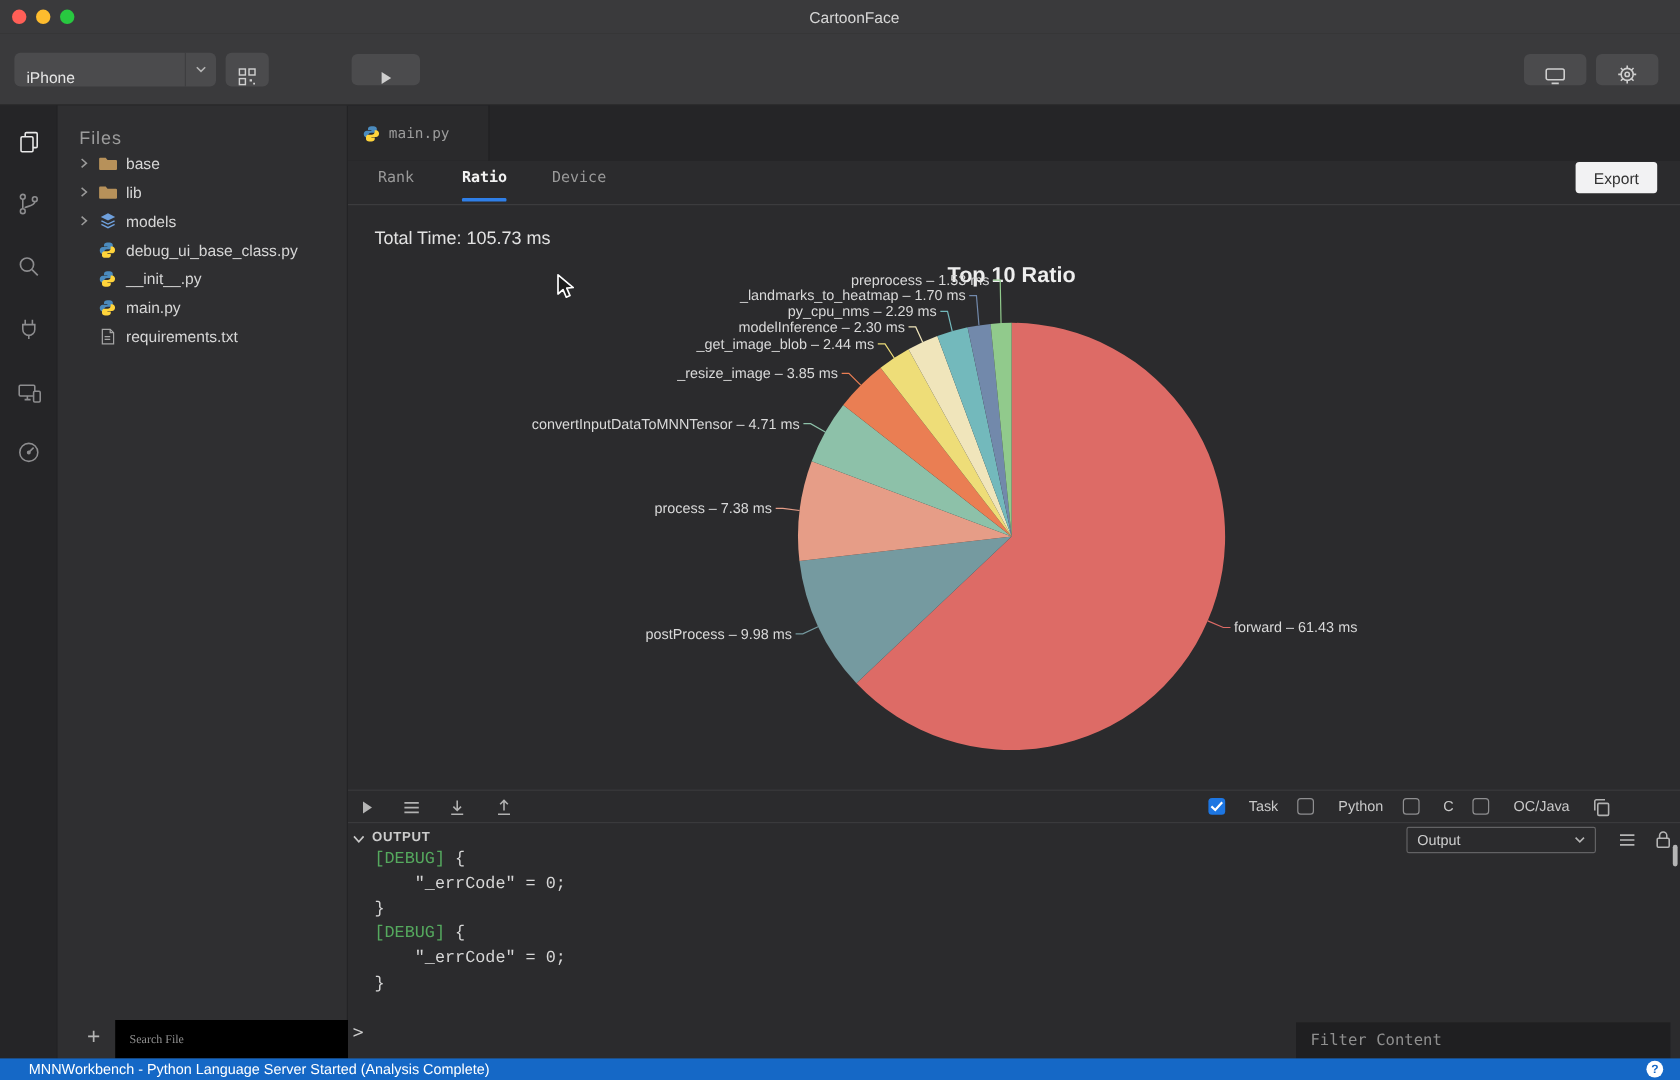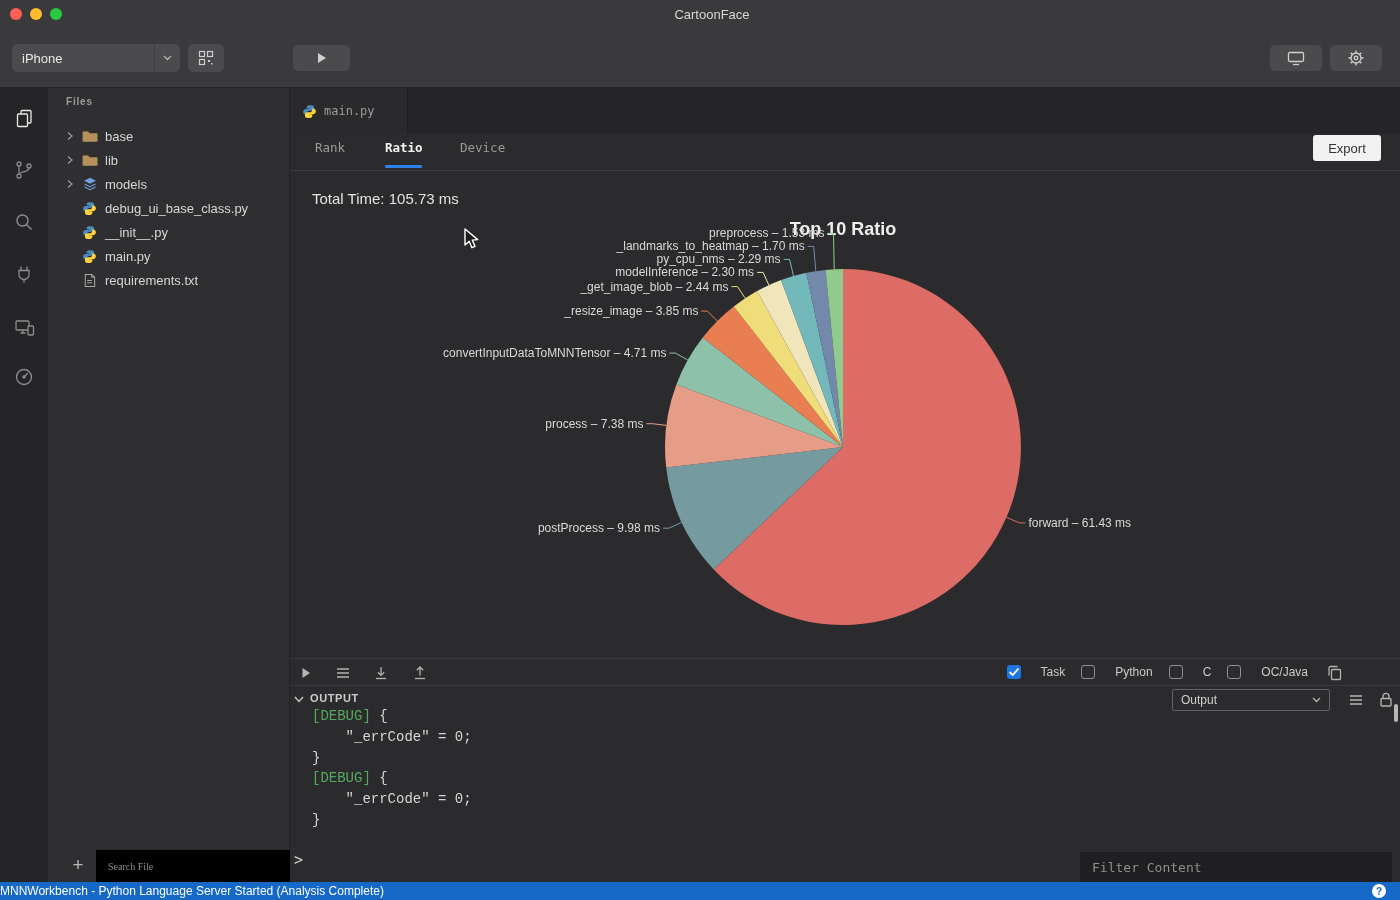--- a/index.html
+++ b/index.html
@@ -9,36 +9,36 @@
   svg{display:block}
 
   
   .titlebar{position:absolute;left:0;top:0;width:1400px;height:28px;background:#3a3a3c}
   .tl{position:absolute;top:8px;width:12px;height:12px;border-radius:50%}
   .tl.red{left:10px;background:#ff5f57}
   .tl.yellow{left:30px;background:#febc2e}
   .tl.green{left:50px;background:#28c840}
   .window-title{position:absolute;left:12px;top:7px;width:100%;text-align:center;font-size:13px;color:#d6d6d6}
   .toolbar{position:absolute;left:0;top:28px;width:1400px;height:60px;background:#3a3a3c;border-bottom:1px solid #232325}
-  .tb-btn{position:absolute;background:#4b4b4d;border-radius:5px;display:flex;align-items:center;justify-content:center;color:#cfcfcf}
+  .tb-btn{position:absolute;background:#4b4b4d;border-radius:5px;display:flex;align-items:flex-end;justify-content:center;color:#cfcfcf}
   .device-select{left:12px;top:16px;width:168px;height:28px;justify-content:flex-start;padding-left:10px;font-size:13px;color:#e6e6e6}
   .device-caret{position:absolute;right:0;top:0;width:26px;height:28px;border-left:1px solid #3e3e40;display:flex;align-items:center;justify-content:center;color:#b5b5b5}
   .qr-btn{left:188px;top:16px;width:36px;height:28px}
   .play-btn{left:293px;top:17px;width:57px;height:26px}
   .preview-btn{left:1270px;top:17px;width:52px;height:26px}
   .settings-btn{left:1330px;top:17px;width:52px;height:26px}
 
   
   .activitybar{position:absolute;left:0;top:88px;width:48px;height:794px;background:#252527;border-right:1px solid #232325}
   .ab-item{position:absolute;left:12px;width:24px;height:24px;color:#8d8d8f;display:flex;align-items:center;justify-content:center}
   .ab-item.active{color:#e9e9e9}
 
   
   .sidebar{position:absolute;left:48px;top:88px;width:242px;height:794px;background:#2f2f31;border-right:1px solid #232325}
-  .sidebar-header{position:absolute;left:18px;top:8px;font-size:10px;font-weight:bold;letter-spacing:.8px;color:#9c9c9c}
+  .sidebar-header{position:absolute;left:18px;top:19px;font-size:15px;font-weight:normal;letter-spacing:.8px;color:#9c9c9c}
   .tree{position:absolute;left:0;top:36px;width:242px}
   .tree-row{height:24px;display:flex;align-items:center;padding-left:18px;color:#d6d6d6;font-size:13px}
   .tree-cell{width:16px;display:flex;align-items:center;justify-content:flex-start;flex:none}
   .tree-icon{width:17px;display:flex;align-items:center;flex:none;margin-right:6px}
   .sidebar-add{position:absolute;left:16px;top:762px;width:28px;height:30px;color:#b5b5b5;font-size:19px;display:flex;align-items:center;justify-content:center}
   .search-file{position:absolute;left:48px;top:762px;width:194px;height:32px;background:#000000;border:none;outline:none;color:#a5a5a5;font-size:10px;font-family:Liberation Serif, serif;padding-left:12px}
   .search-file::placeholder{color:#8f8f8f}
 
   
   .tabbar{position:absolute;left:290px;top:88px;width:1110px;height:46px;background:#252527}
@@ -80,21 +80,21 @@
   .out-lock-icon{position:absolute;left:1378px;top:691px;color:#b5b5b5}
   .scroll-thumb{position:absolute;left:1394px;top:704px;width:4px;height:18px;background:#b5b5b5;border-radius:2px}
   .console{position:absolute;left:312px;top:706px;font-family:Liberation Mono, monospace;font-size:14px;line-height:20.8px;color:#d6d6d6}
   .console-line{white-space:pre}
   .tok-debug{color:#55a95e}
   .prompt{position:absolute;left:294px;top:851px;font-family:"DejaVu Sans Mono",monospace;font-size:15px;color:#cccccc}
   .filter-input{position:absolute;left:1080px;top:852px;width:312px;height:30px;background:#1f1f21;border:none;outline:none;color:#9a9a9a;font-size:13px;font-family:"DejaVu Sans Mono",monospace;padding-left:12px}
   .filter-input::placeholder{color:#8f8f8f}
 
   
-  .statusbar{position:absolute;left:0;top:882px;width:1400px;height:18px;background:#1568c6;color:#ffffff;font-size:12px;display:flex;align-items:center;}
+  .statusbar{position:absolute;left:0;top:882px;width:1400px;height:18px;background:#1568c6;color:#ffffff;font-size:12px;display:flex;align-items:center;padding-left:24px}
   .help-badge{position:absolute;left:1372px;top:884px;width:14px;height:14px;border-radius:50%;background:#ffffff;color:#1568c6;font-size:10px;font-weight:bold;display:flex;align-items:center;justify-content:center}
 
   .cursor{position:absolute;left:462px;top:228px;pointer-events:none}
 </style>
 </head>
 <body>
 
 <div class="screen">
 
   <div class="titlebar">

